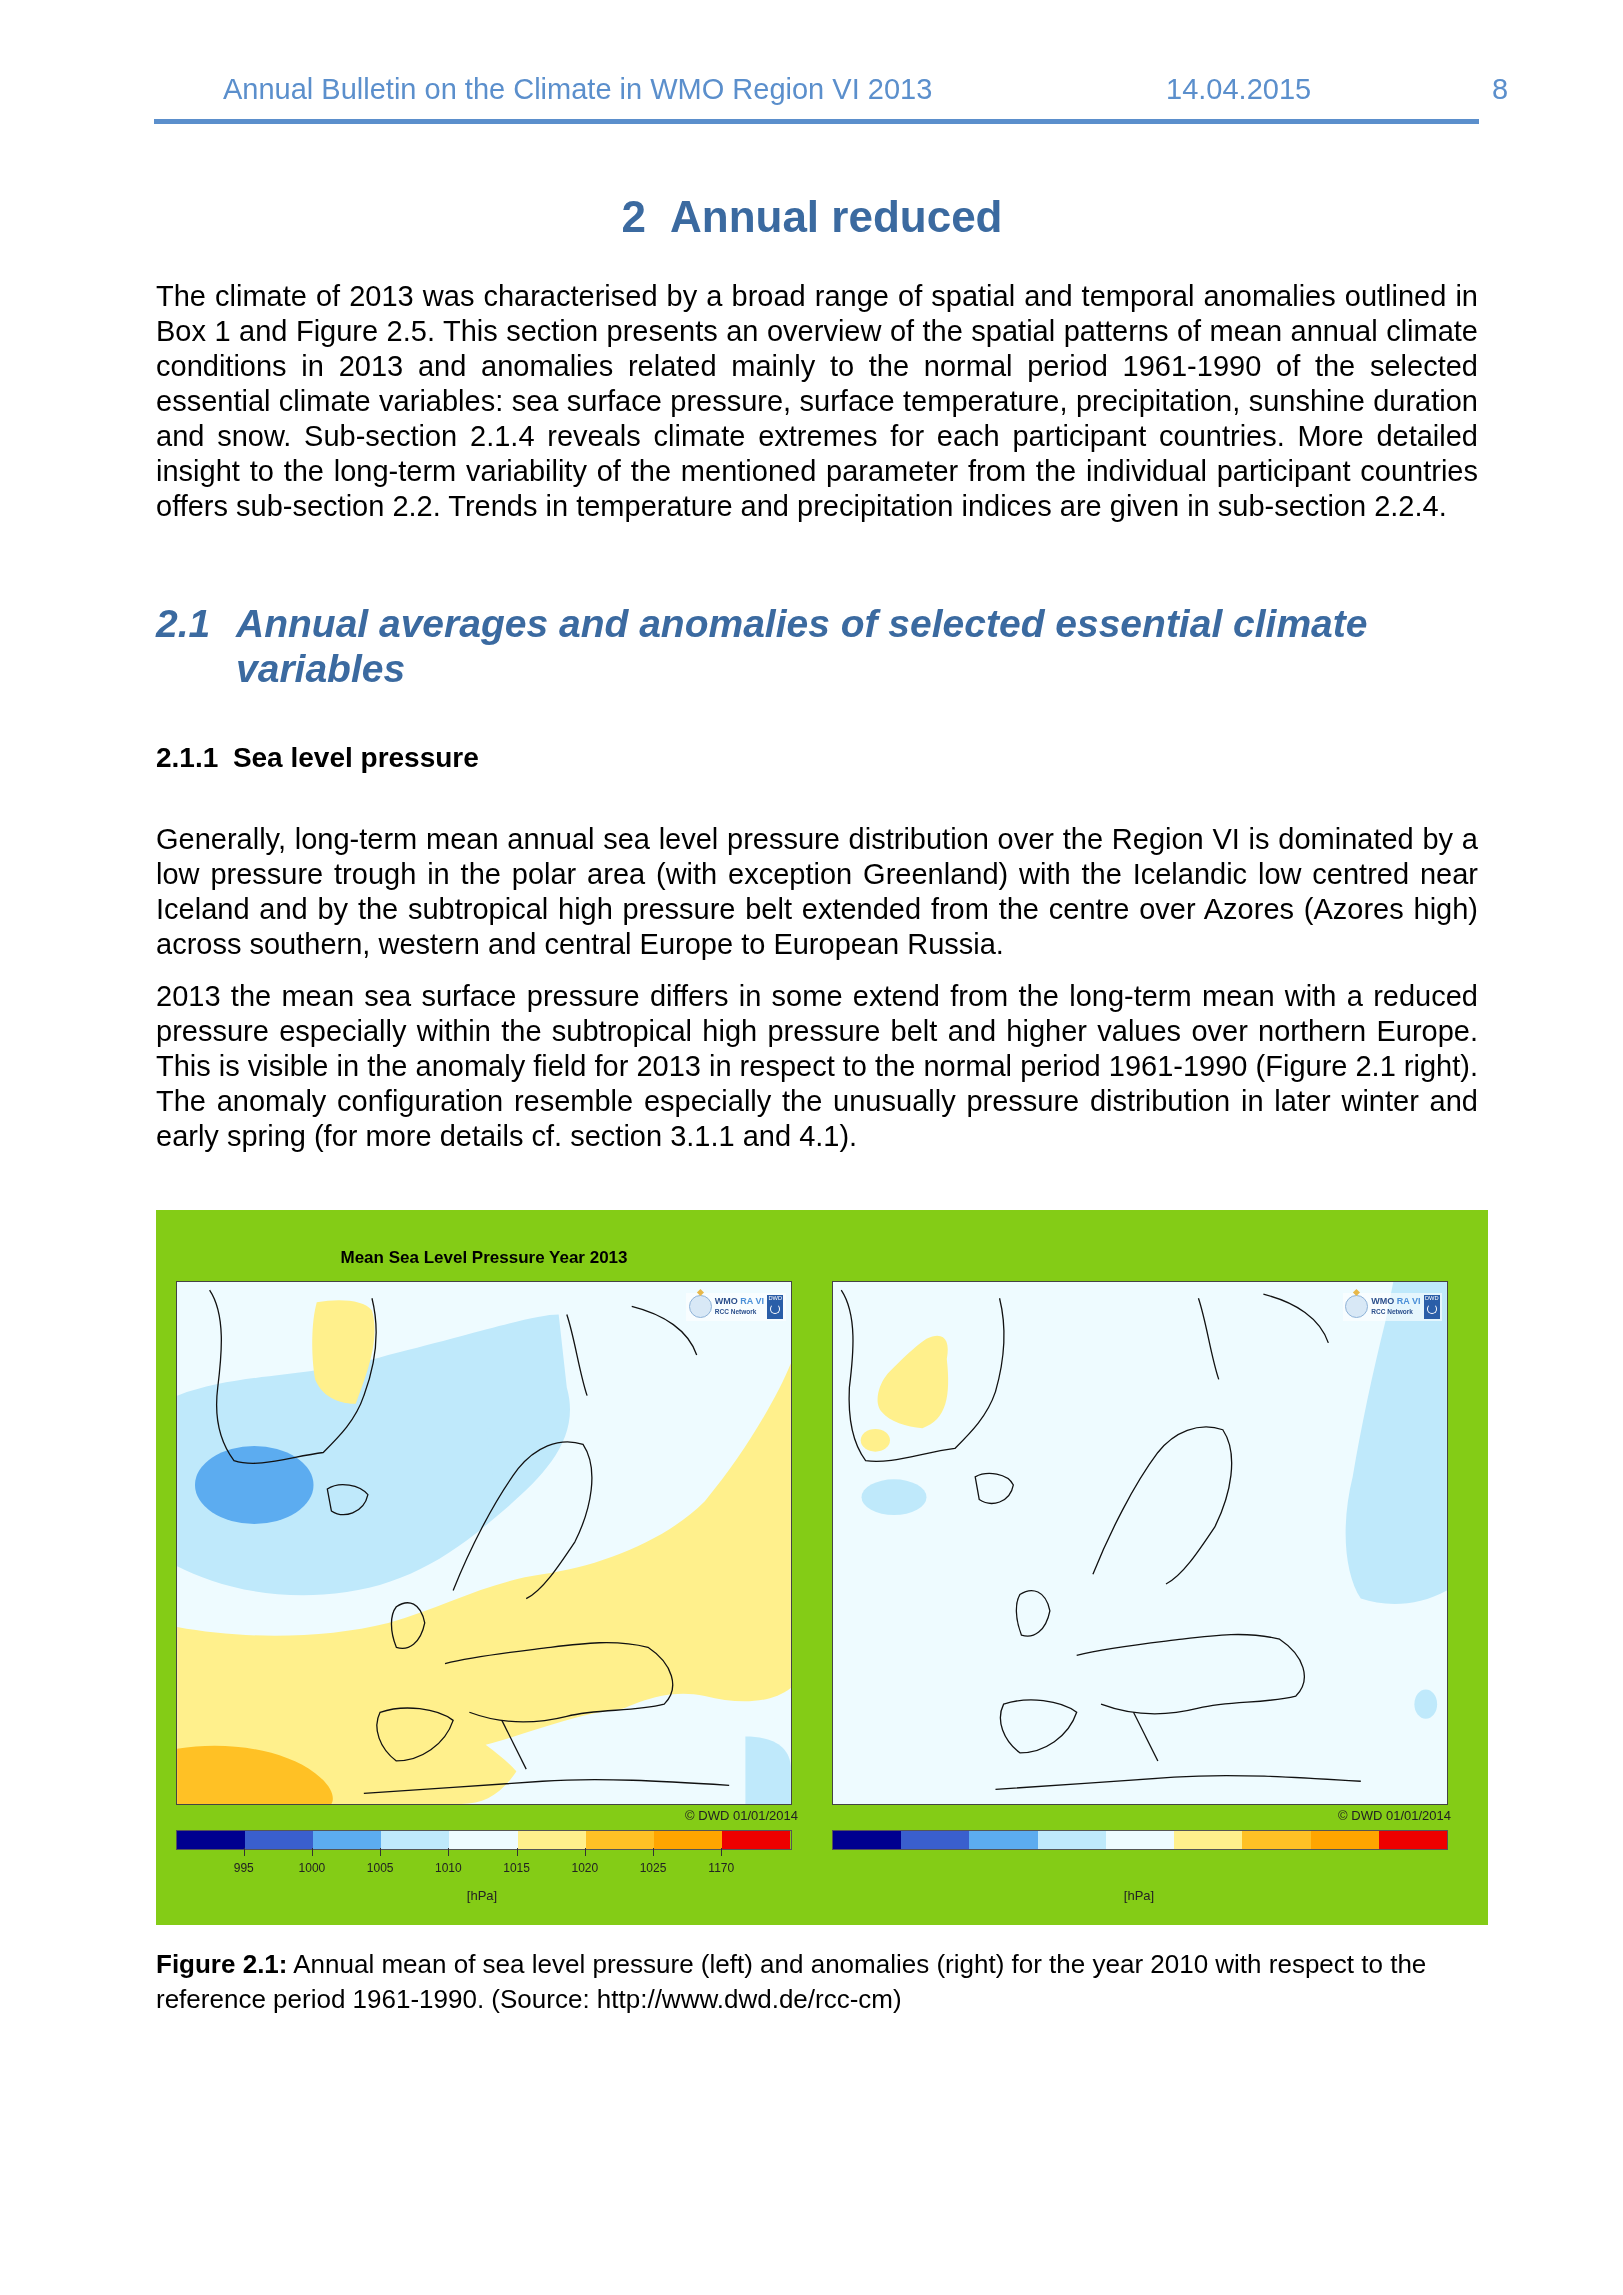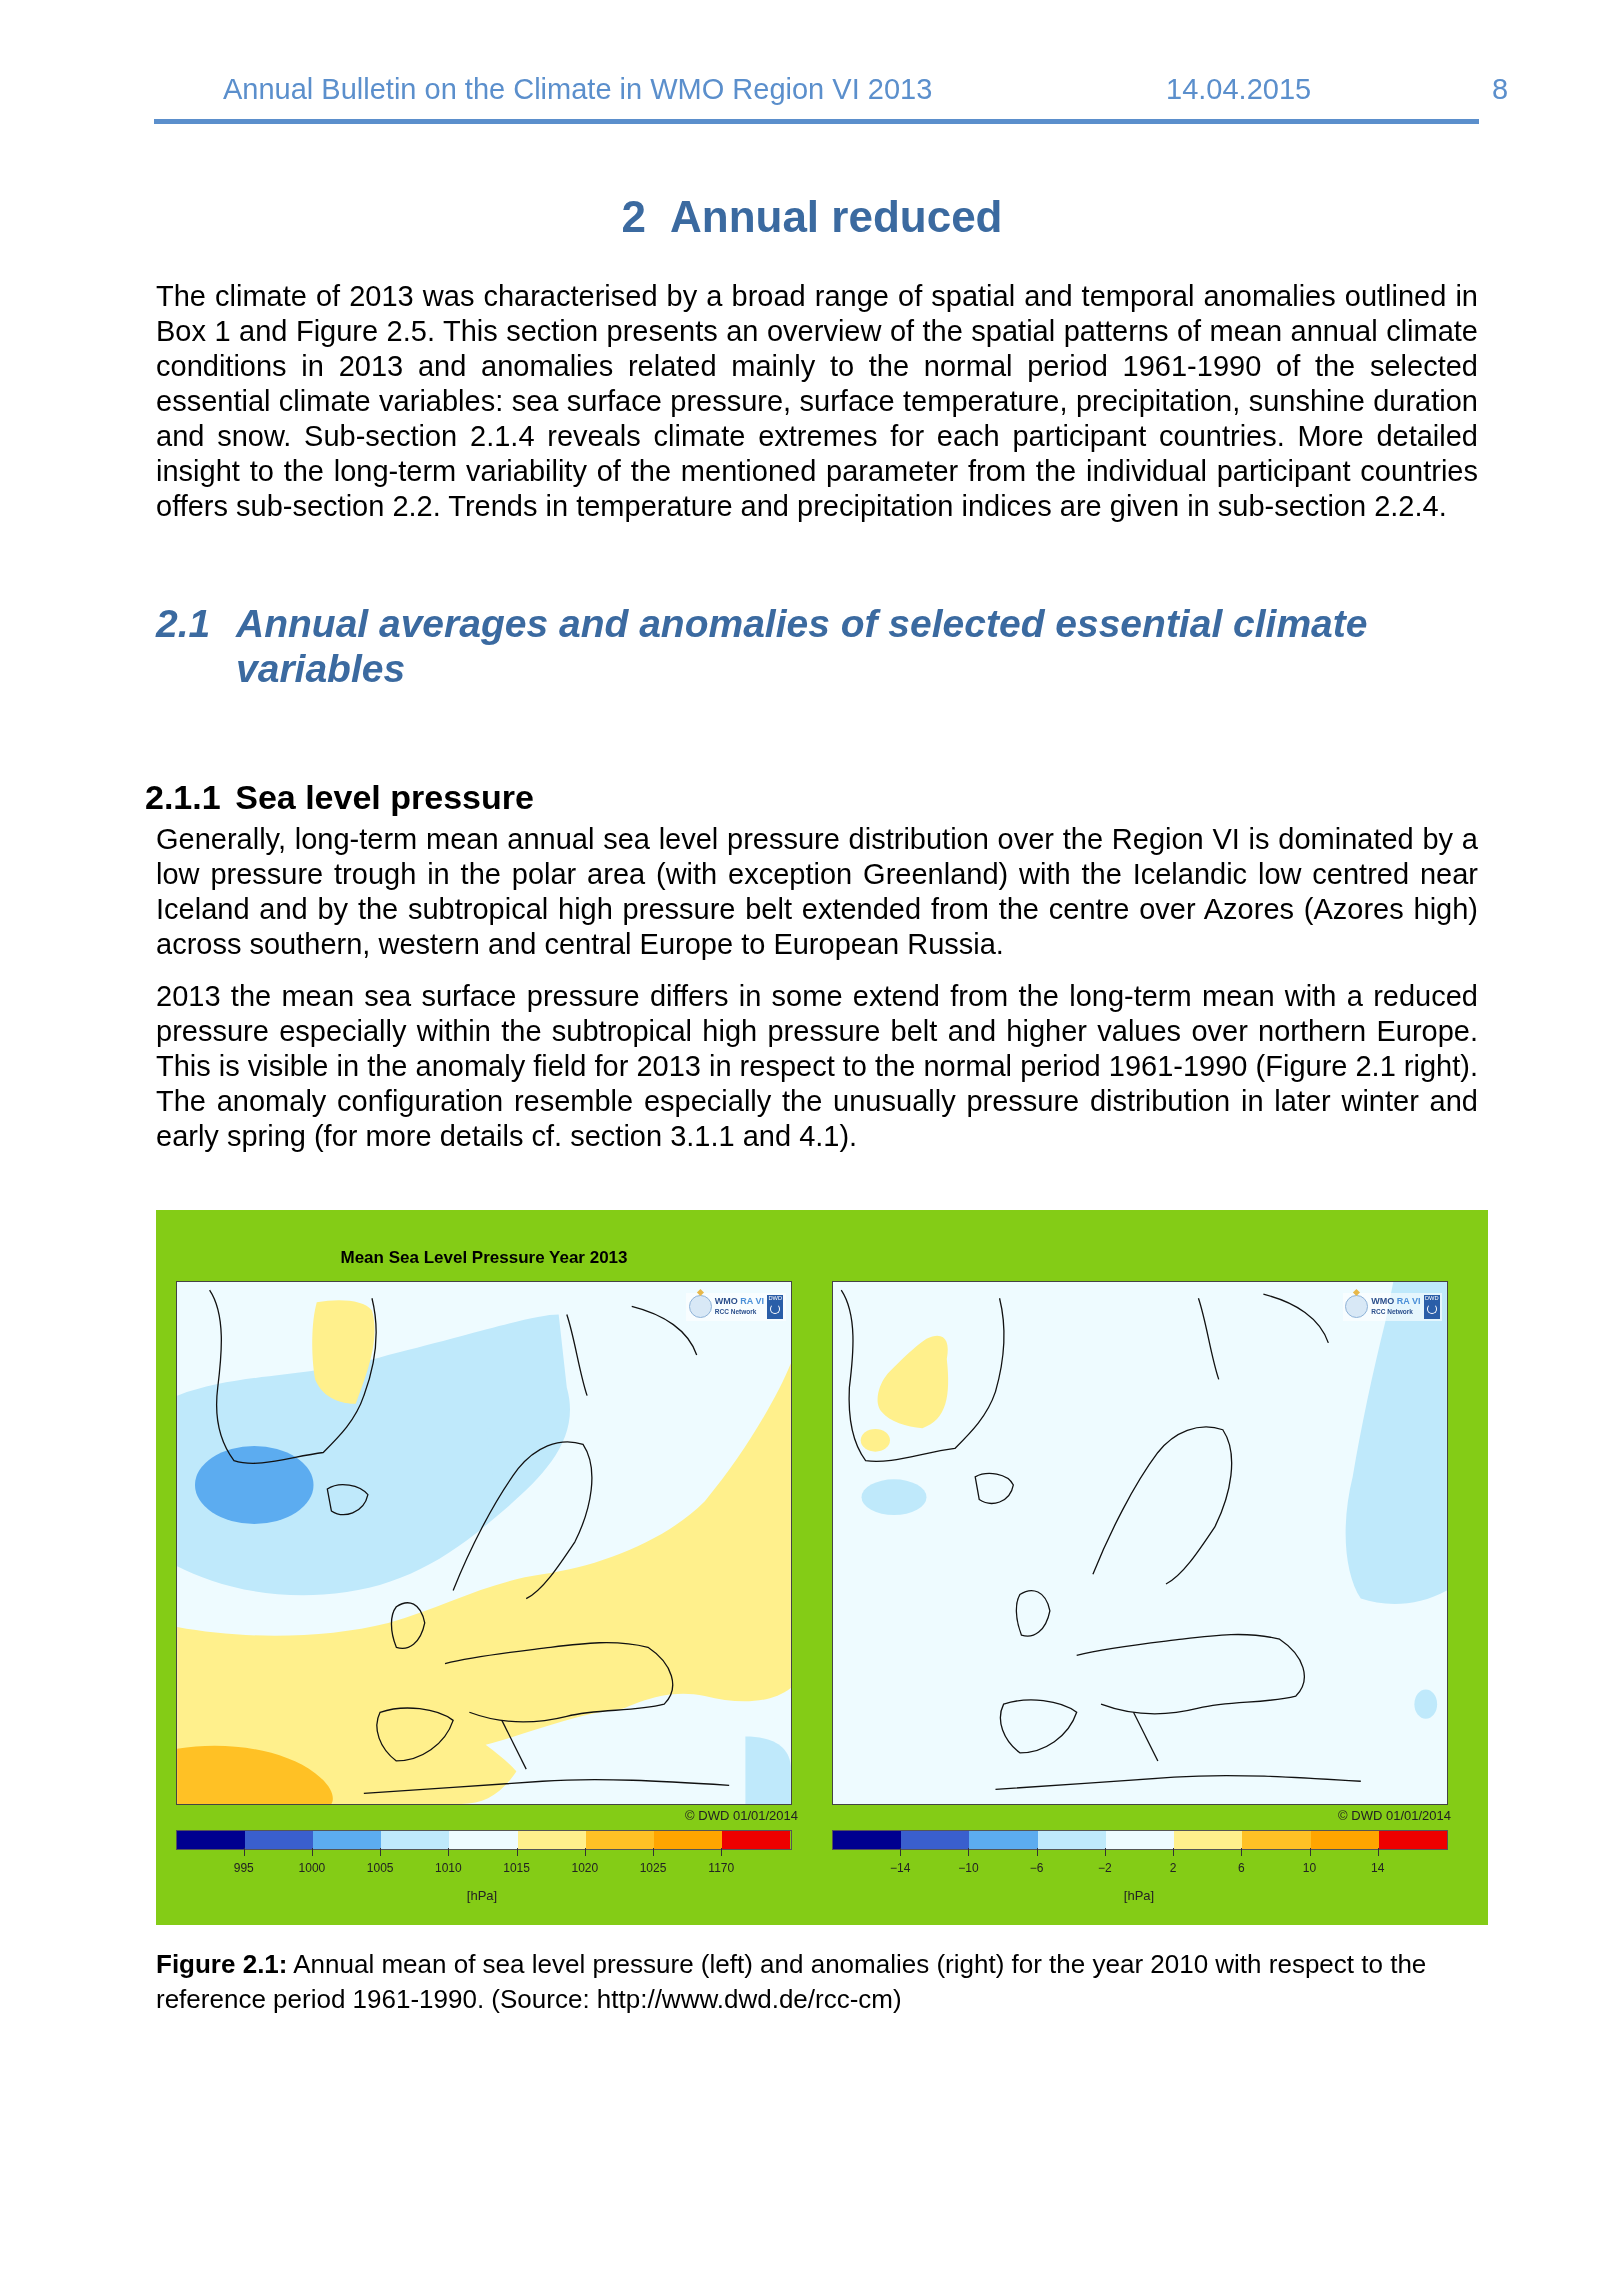--- a/index.html
+++ b/index.html
@@ -21,21 +21,21 @@
 
   .body-text { left: 156px; width: 1322px; font-size: 29px; line-height: 35px; text-align: justify;
                text-align-last: left; }
   .p1 { top: 279px; }
 
   .h2 { top: 601px; left: 156px; width: 1332px; font-size: 39px; font-weight: bold; font-style: italic;
         color: #3b6aa0; line-height: 45px; }
   .h2 .num { position: absolute; left: 0; top: 0; }
   .h2 .txt { display: block; margin-left: 80px; }
 
-  .h3 { top: 744px; left: 145px; font-size: 34px; font-weight: bold; line-height: 1; white-space: nowrap; margin-top: 36px; }
+  .h3 { top: 744px; left: 156px; font-size: 28px; font-weight: bold; line-height: 1; white-space: nowrap; }
   .h3 .num { margin-right: 14.6px; }
 
   .p2 { top: 822px; }
   .p3 { top: 979px; }
 
   
   .figure { left: 156px; top: 1210px; width: 1332px; height: 715px; background: #84cc16; }
   .map-title { position: absolute; font-size: 17px; font-weight: bold; text-align: center; line-height: 21px; }
   .map-box { position: absolute; border: 1.6px solid #444; overflow: hidden; background: #eefbff; }
   .map-box svg { display: block; }
@@ -202,37 +202,19 @@
       <div style="background: rgb(0, 0, 143);"></div>
       <div style="background: rgb(58, 95, 205);"></div>
       <div style="background: rgb(92, 172, 240);"></div>
       <div style="background: rgb(191, 233, 251);"></div>
       <div style="background: rgb(238, 251, 255);"></div>
       <div style="background: rgb(255, 240, 140);"></div>
       <div style="background: rgb(255, 193, 37);"></div>
       <div style="background: rgb(255, 165, 0);"></div>
       <div style="background: rgb(238, 0, 0);"></div>
     </div>
-  <div class="ticks" style="left:676px; top:638px; width:614px;" id="ticks-right">
-      <div class="tick" style="left: 11.1111%;"></div>
-      <div class="ticklbl" style="left: 11.1111%;">−14</div>
-      <div class="tick" style="left: 22.2222%;"></div>
-      <div class="ticklbl" style="left: 22.2222%;">−10</div>
-      <div class="tick" style="left: 33.3333%;"></div>
-      <div class="ticklbl" style="left: 33.3333%;">−6</div>
-      <div class="tick" style="left: 44.4444%;"></div>
-      <div class="ticklbl" style="left: 44.4444%;">−2</div>
-      <div class="tick" style="left: 55.5556%;"></div>
-      <div class="ticklbl" style="left: 55.5556%;">2</div>
-      <div class="tick" style="left: 66.6667%;"></div>
-      <div class="ticklbl" style="left: 66.6667%;">6</div>
-      <div class="tick" style="left: 77.7778%;"></div>
-      <div class="ticklbl" style="left: 77.7778%;">10</div>
-      <div class="tick" style="left: 88.8889%;"></div>
-      <div class="ticklbl" style="left: 88.8889%;">14</div>
-    </div>
   <div class="unit" style="left:983px; top:678px;">[hPa]</div>
 </div>
 
 <div class="abs caption">
   <b>Figure 2.1:</b><span> Annual mean of sea level pressure (left) and anomalies (right) for the year 2010 with respect to the reference period 1961-1990. (Source: http://www.dwd.de/rcc-cm)</span>
 </div>
 
 
 </body></html>

